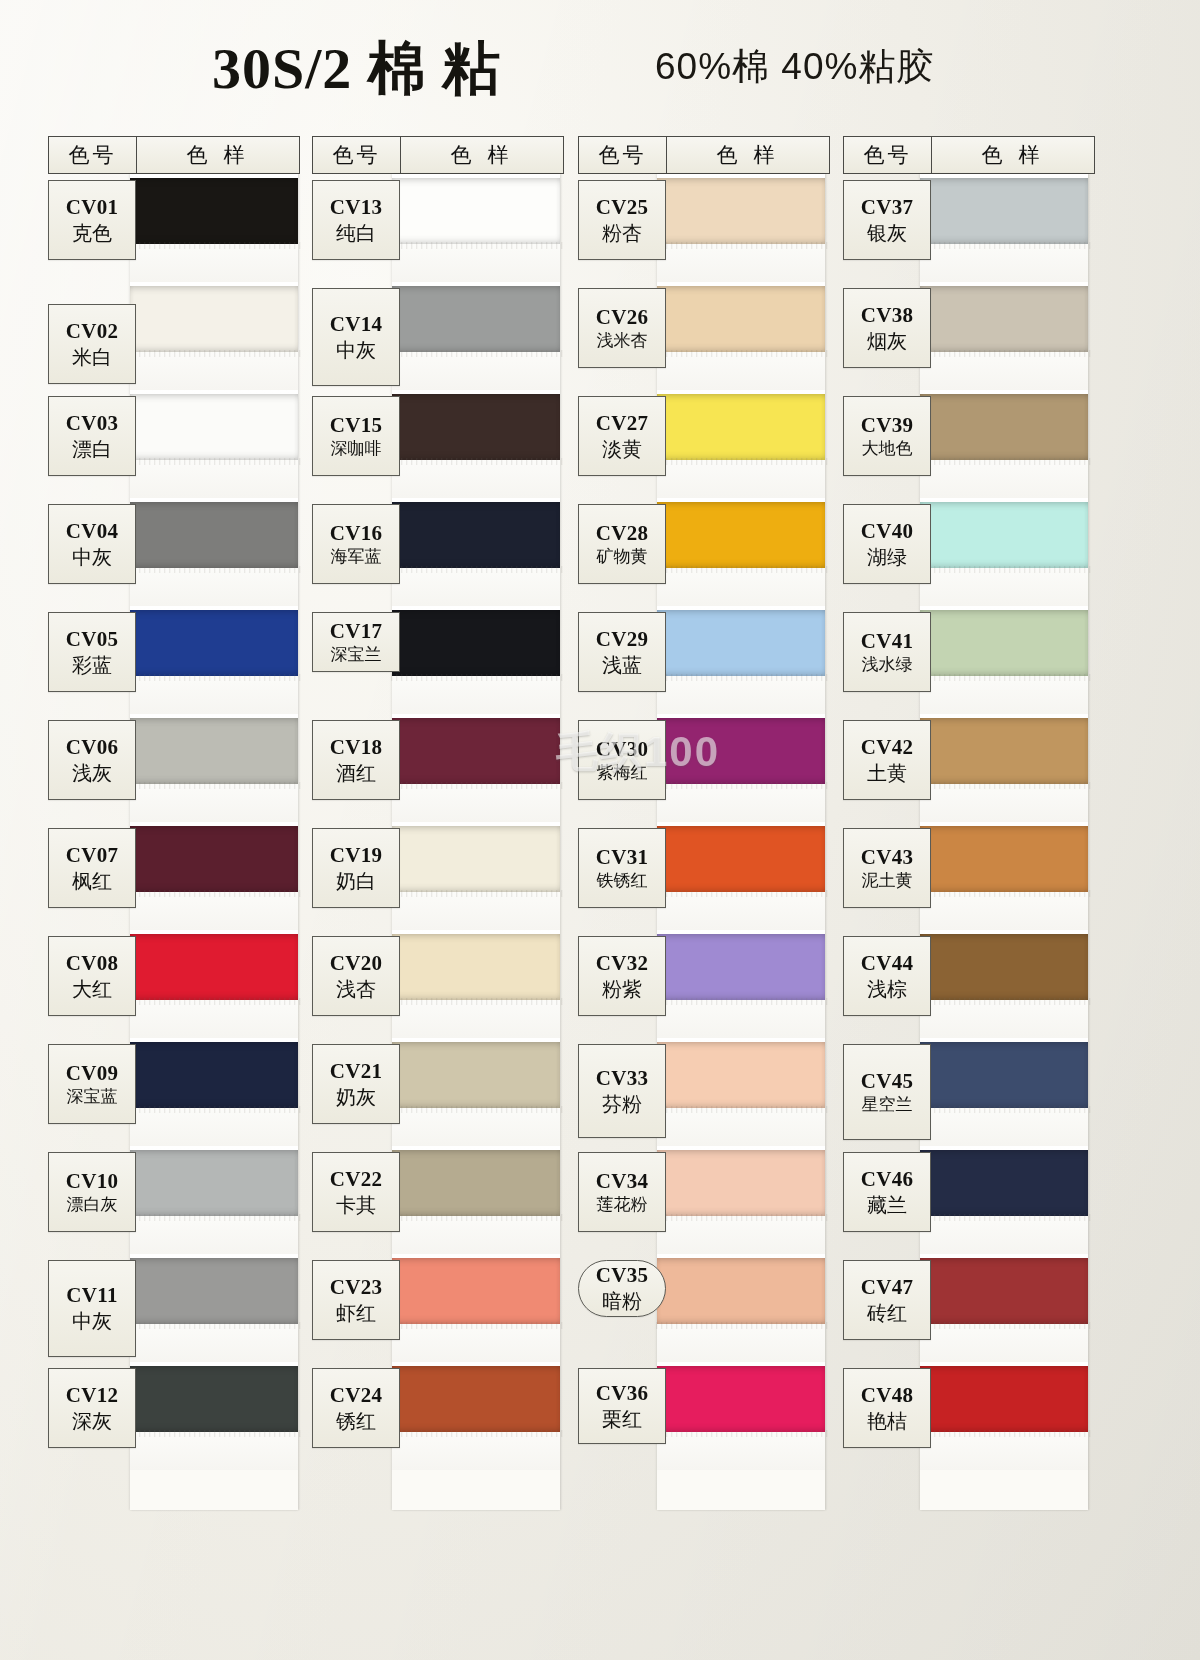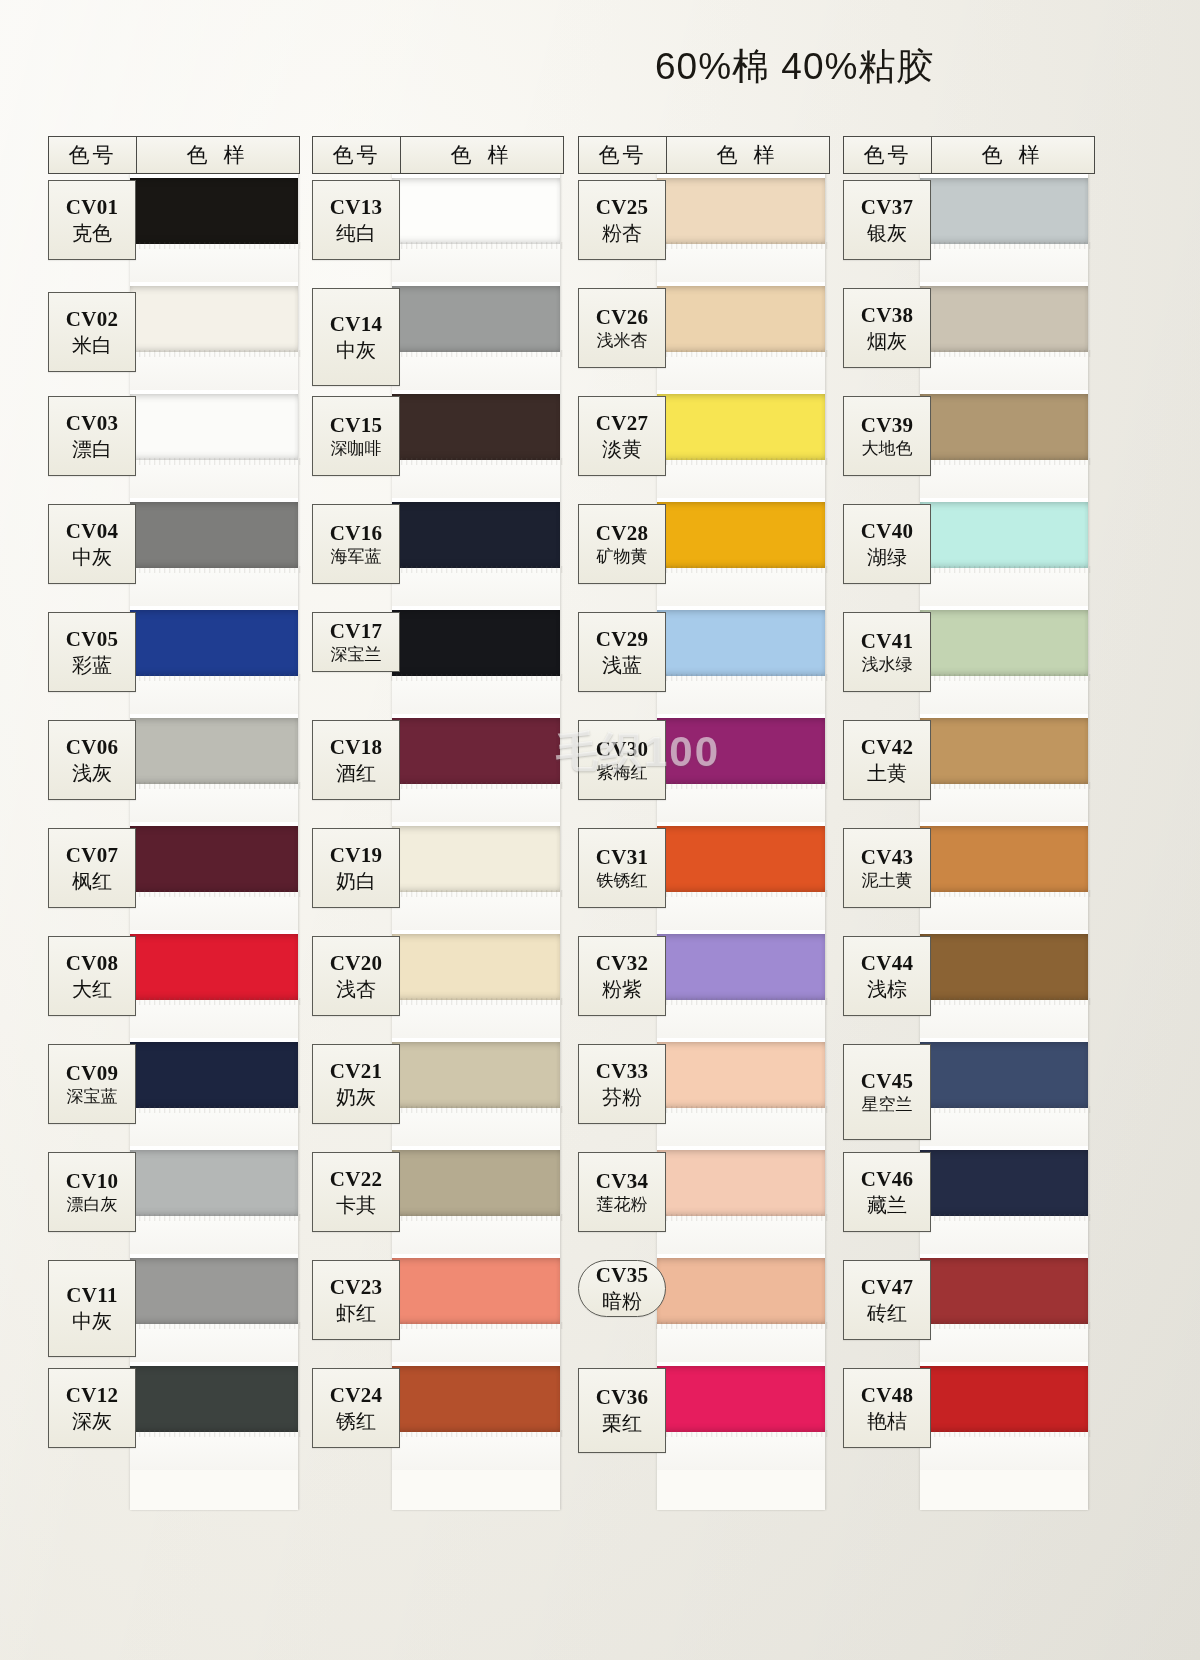--- a/index.html
+++ b/index.html
@@ -116,20 +116,21 @@
     pointer-events:none;user-select:none;
     white-space:nowrap;
   }
 </style>
 </head>
 <body>
 
 <div id="paper-bg"></div>
 
 <div id="header">
+  <div id="title-main">30S/2 棉 粘</div>
   <div id="title-comp">60%棉   40%粘胶</div>
 </div>
 
 <div id="columns-root">
     <div class="column" style="left: 48px; width: 252px; height: 1374px;">
       <div class="col-head" style="width: 252px;">
         <div class="hc num">色号</div>
         <div class="hc sample">色 样</div>
       </div>
       <div class="strip" style="left: 82px; width: 168px; height: 1336px;">
@@ -191,21 +192,21 @@
         <div class="seg" title="CV12 深灰" style="height: 108px;">
           <div class="gap" style="top: 0px; height: 108px;"></div>
           <div class="yarn" style="background: rgb(60, 66, 63); top: 4px; height: 66px;"></div>
           <div class="fuzz" style="top: 68px;"></div>
         </div>
       </div>
       <div class="labelbox" style="left: 0px; top: 44px; height: 80px;">
         <div class="code">CV01</div>
         <div class="name">克色</div>
       </div>
-      <div class="labelbox" style="left: 0px; top: 156px; height: 80px;">
+      <div class="labelbox" style="left: 0px; top: 168px; height: 80px;">
         <div class="code">CV02</div>
         <div class="name">米白</div>
       </div>
       <div class="labelbox" style="left: 0px; top: 260px; height: 80px;">
         <div class="code">CV03</div>
         <div class="name">漂白</div>
       </div>
       <div class="labelbox" style="left: 0px; top: 368px; height: 80px;">
         <div class="code">CV04</div>
         <div class="name">中灰</div>
@@ -451,33 +452,33 @@
         <div class="name long">紫梅红</div>
       </div>
       <div class="labelbox" style="left: 0px; top: 692px; height: 80px;">
         <div class="code">CV31</div>
         <div class="name long">铁锈红</div>
       </div>
       <div class="labelbox" style="left: 0px; top: 800px; height: 80px;">
         <div class="code">CV32</div>
         <div class="name">粉紫</div>
       </div>
-      <div class="labelbox" style="left: 0px; top: 908px; height: 80px;">
+      <div class="labelbox" style="left: 0px; top: 908px; height: 94px;">
         <div class="code">CV33</div>
         <div class="name">芬粉</div>
       </div>
       <div class="labelbox" style="left: 0px; top: 1016px; height: 80px;">
         <div class="code">CV34</div>
         <div class="name long">莲花粉</div>
       </div>
       <div class="labelbox" style="left: 0px; top: 1124px; height: 57px; border-radius: 32px;">
         <div class="code">CV35</div>
         <div class="name">暗粉</div>
       </div>
-      <div class="labelbox" style="left: 0px; top: 1232px; height: 85px;">
+      <div class="labelbox" style="left: 0px; top: 1232px; height: 76px;">
         <div class="code">CV36</div>
         <div class="name">栗红</div>
       </div>
     </div>
     <div class="column" style="left: 843px; width: 252px; height: 1374px;">
       <div class="col-head" style="width: 252px;">
         <div class="hc num">色号</div>
         <div class="hc sample">色 样</div>
       </div>
       <div class="strip" style="left: 77px; width: 168px; height: 1336px;">

